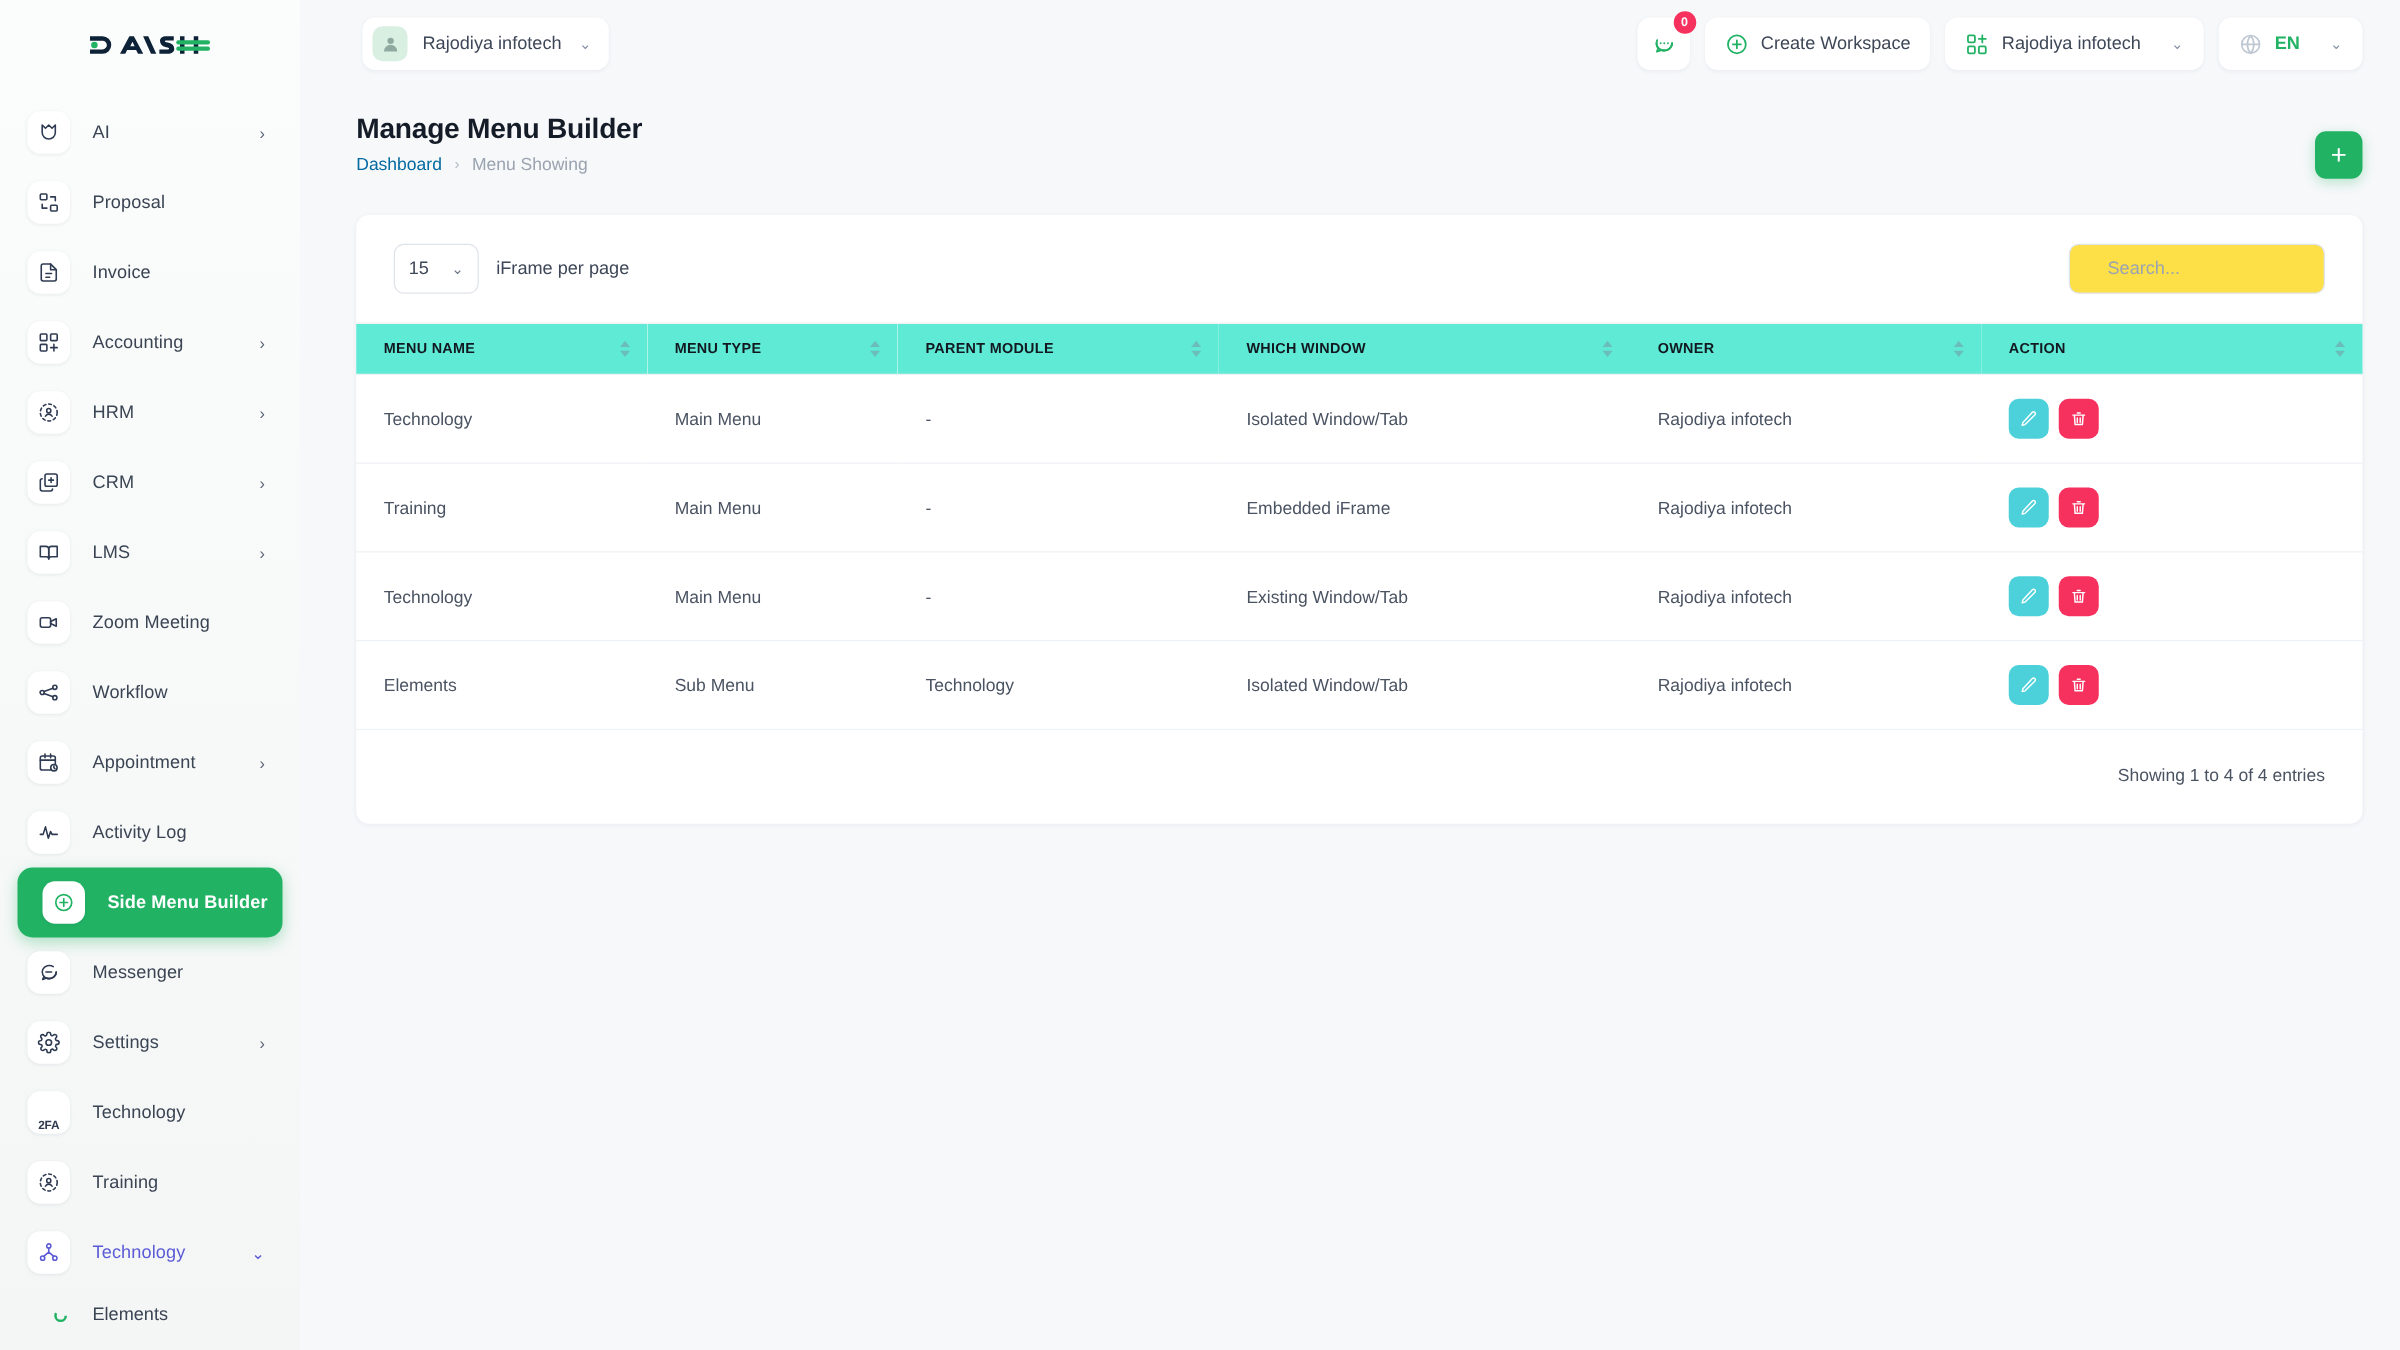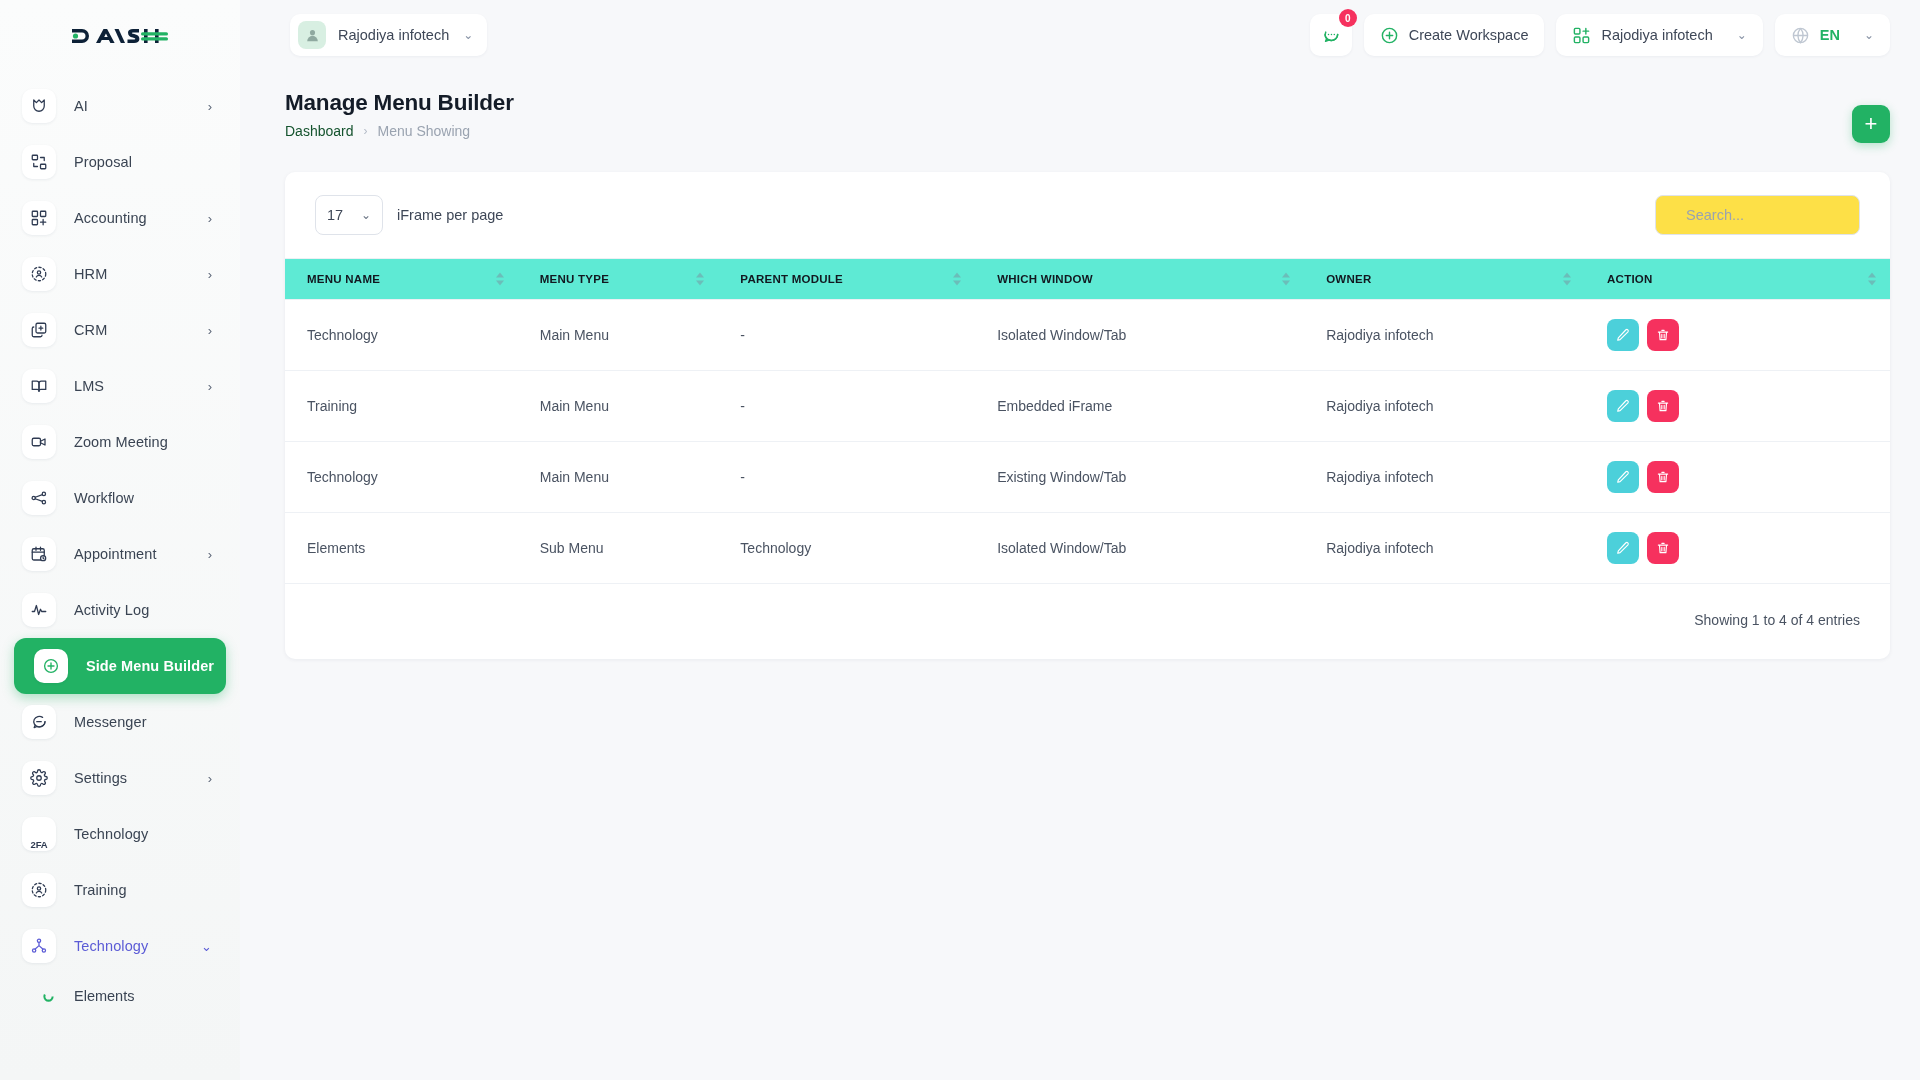--- a/index.html
+++ b/index.html
@@ -92,21 +92,21 @@
     height: 42px; background:#fff; border-radius: 10px;
     display:flex; align-items:center; gap: 10px; padding: 0 16px;
     box-shadow: 0 1px 3px rgba(20,40,70,.05); cursor:pointer;
     font-size: 14.5px; color:#3e4757;
   }
 
   
   #page-head { position: absolute; left: 285px; top: 90px; }
   #page-title { font-size: 22.5px; font-weight: 700; color: #141c28; letter-spacing:-.2px; }
   #breadcrumb { margin-top: 7px; font-size: 14px; display:flex; align-items:center; gap:10px; }
-  #breadcrumb .crumb-link { color: #14532d; cursor:pointer; }
+  #breadcrumb .crumb-link { color: #0369a1; cursor:pointer; }
   #breadcrumb .crumb-sep { color:#b4bcc7; font-size: 12px; }
   #breadcrumb .crumb-cur { color:#9aa3b0; }
 
   #add-btn {
     position:absolute; right: 30px; top: 105px;
     width: 38px; height: 38px; border-radius: 9px; background:#22b264;
     display:flex; align-items:center; justify-content:center;
     color:#fff; font-size: 22px; font-weight: 300; cursor:pointer;
     box-shadow: 0 3px 10px rgba(34,178,100,.3);
   }
@@ -206,20 +206,32 @@
             <rect x="3" y="3" width="7" height="6" rx="1"></rect>
             <rect x="14" y="15" width="7" height="6" rx="1"></rect>
             <path d="M14 6 h5 v4"></path>
             <path d="M10 18 H5 v-4"></path>
           </svg>
       </span>
       <span class="nav-label">Proposal</span>
       <span class="nav-arrow"></span>
     </div>
 
+    <div class="nav-item">
+      <span class="nav-icon">
+        <svg viewBox="0 0 24 24" fill="none" stroke="currentColor" stroke-width="1.7" stroke-linecap="round" stroke-linejoin="round">
+            <path d="M14 3 H6 a2 2 0 0 0-2 2 v14 a2 2 0 0 0 2 2 h12 a2 2 0 0 0 2-2 V9 z"></path>
+            <path d="M14 3 v6 h6"></path>
+            <path d="M9 13 h6"></path>
+            <path d="M9 17 h4"></path>
+          </svg>
+      </span>
+      <span class="nav-label">Invoice</span>
+      <span class="nav-arrow"></span>
+    </div>
 
     <div class="nav-item">
       <span class="nav-icon">
         <svg viewBox="0 0 24 24" fill="none" stroke="currentColor" stroke-width="1.7" stroke-linecap="round" stroke-linejoin="round">
             <rect x="3" y="3" width="7" height="7" rx="1"></rect>
             <rect x="14" y="3" width="7" height="7" rx="1"></rect>
             <rect x="3" y="14" width="7" height="7" rx="1"></rect>
             <path d="M17.5 14 v7 M14 17.5 h7"></path>
           </svg>
       </span>
@@ -455,21 +467,21 @@
 </div>
 
 <div id="add-btn">
   <span>+</span>
 </div>
 
 <div id="card">
 
   <div class="card-toolbar">
     <div class="entries-select">
-      <span>17</span>
+      <span>15</span>
       <span class="caret" style="margin-left:0;color:#6b7585;">⌄</span>
     </div>
     <span class="entries-label">iFrame per page</span>
     <input id="search-input" type="text" placeholder="Search..." style="">
   </div>
 
   <table>
     <colgroup>
       <col style="width:14.5%">
         <col style="width:12.5%">

